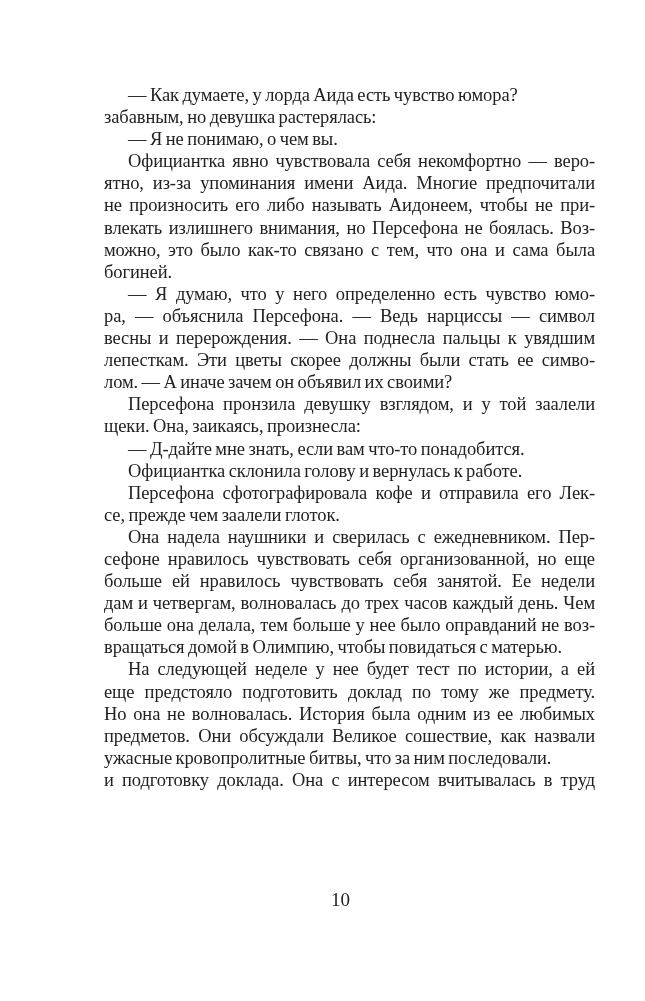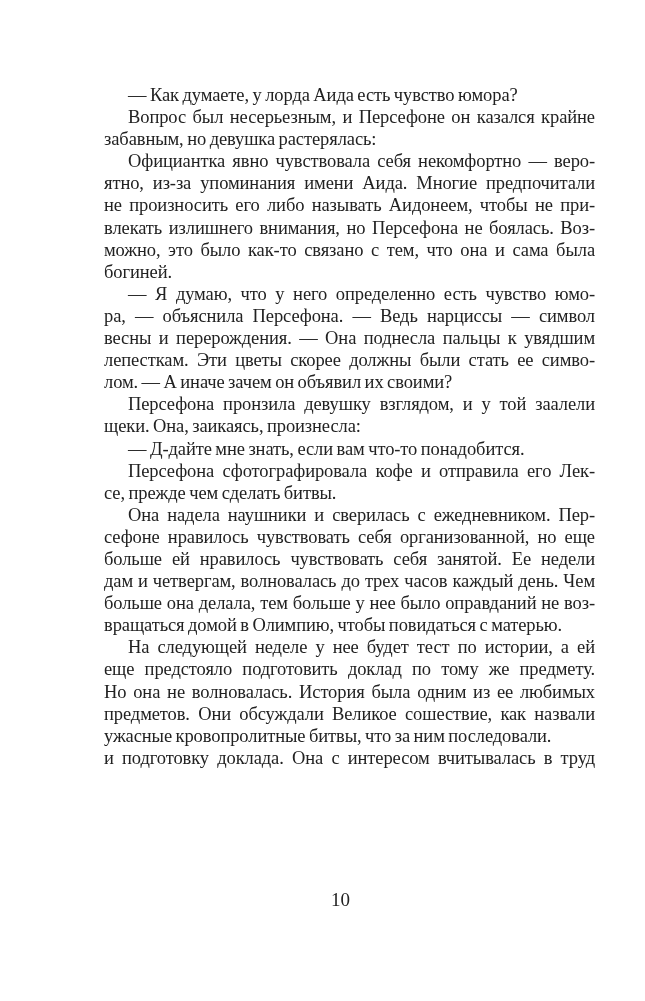--- a/index.html
+++ b/index.html
@@ -53,38 +53,39 @@
     line-height: 22px;
     color: #222222;
   }
 </style>
 </head>
 <body>
 
 <div class="book-page">
   <main class="text-block" id="text-block">
       <div class="line indent">— Как думаете, у лорда Аида есть чувство юмора?</div>
-      <div class="line justify indent">Вопрос был несерьезным, и Персефоне он казался крайне</div>
       <div class="line">забавным, но девушка растерялась:</div>
+      <div class="line indent">— Я не понимаю, о чем вы.</div>
       <div class="line justify indent">Официантка явно чувствовала себя некомфортно — веро-</div>
       <div class="line justify">ятно, из-за упоминания имени Аида. Многие предпочитали</div>
       <div class="line justify">не произносить его либо называть Аидонеем, чтобы не при-</div>
       <div class="line justify">влекать излишнего внимания, но Персефона не боялась. Воз-</div>
       <div class="line justify">можно, это было как-то связано с тем, что она и сама была</div>
       <div class="line">богиней.</div>
       <div class="line justify indent">— Я думаю, что у него определенно есть чувство юмо-</div>
       <div class="line justify">ра, — объяснила Персефона. — Ведь нарциссы — символ</div>
       <div class="line justify">весны и перерождения. — Она поднесла пальцы к увядшим</div>
       <div class="line justify">лепесткам. Эти цветы скорее должны были стать ее симво-</div>
       <div class="line">лом. — А иначе зачем он объявил их своими?</div>
       <div class="line justify indent">Персефона пронзила девушку взглядом, и у той заалели</div>
       <div class="line">щеки. Она, заикаясь, произнесла:</div>
       <div class="line indent">— Д-дайте мне знать, если вам что-то понадобится.</div>
+      <div class="line indent">Официантка склонила голову и вернулась к работе.</div>
       <div class="line justify indent">Персефона сфотографировала кофе и отправила его Лек-</div>
-      <div class="line">се, прежде чем сделать битвы.</div>
+      <div class="line">се, прежде чем заалели глоток.</div>
       <div class="line justify indent">Она надела наушники и сверилась с ежедневником. Пер-</div>
       <div class="line justify">сефоне нравилось чувствовать себя организованной, но еще</div>
       <div class="line justify">больше ей нравилось чувствовать себя занятой. Ее недели</div>
       <div class="line justify">дам и четвергам, волновалась до трех часов каждый день. Чем</div>
       <div class="line justify">больше она делала, тем больше у нее было оправданий не воз-</div>
       <div class="line">вращаться домой в Олимпию, чтобы повидаться с матерью.</div>
       <div class="line justify indent">На следующей неделе у нее будет тест по истории, а ей</div>
       <div class="line justify">еще предстояло подготовить доклад по тому же предмету.</div>
       <div class="line justify">Но она не волновалась. История была одним из ее любимых</div>
       <div class="line justify">предметов. Они обсуждали Великое сошествие, как назвали</div>

